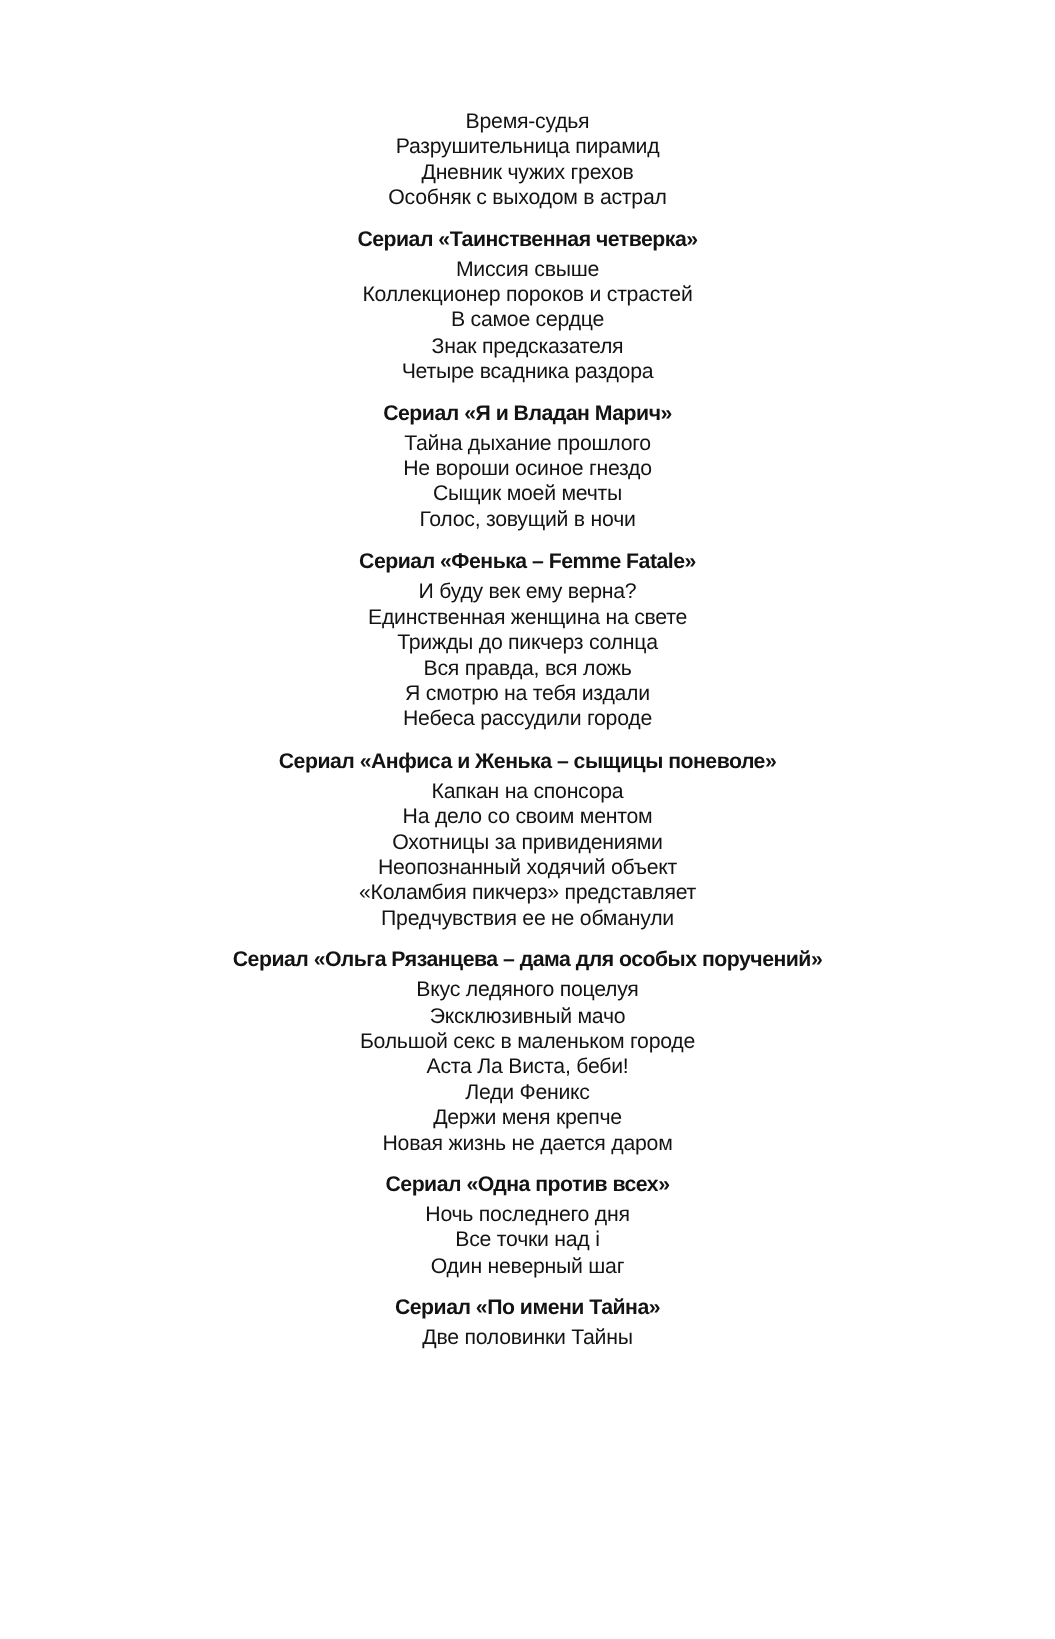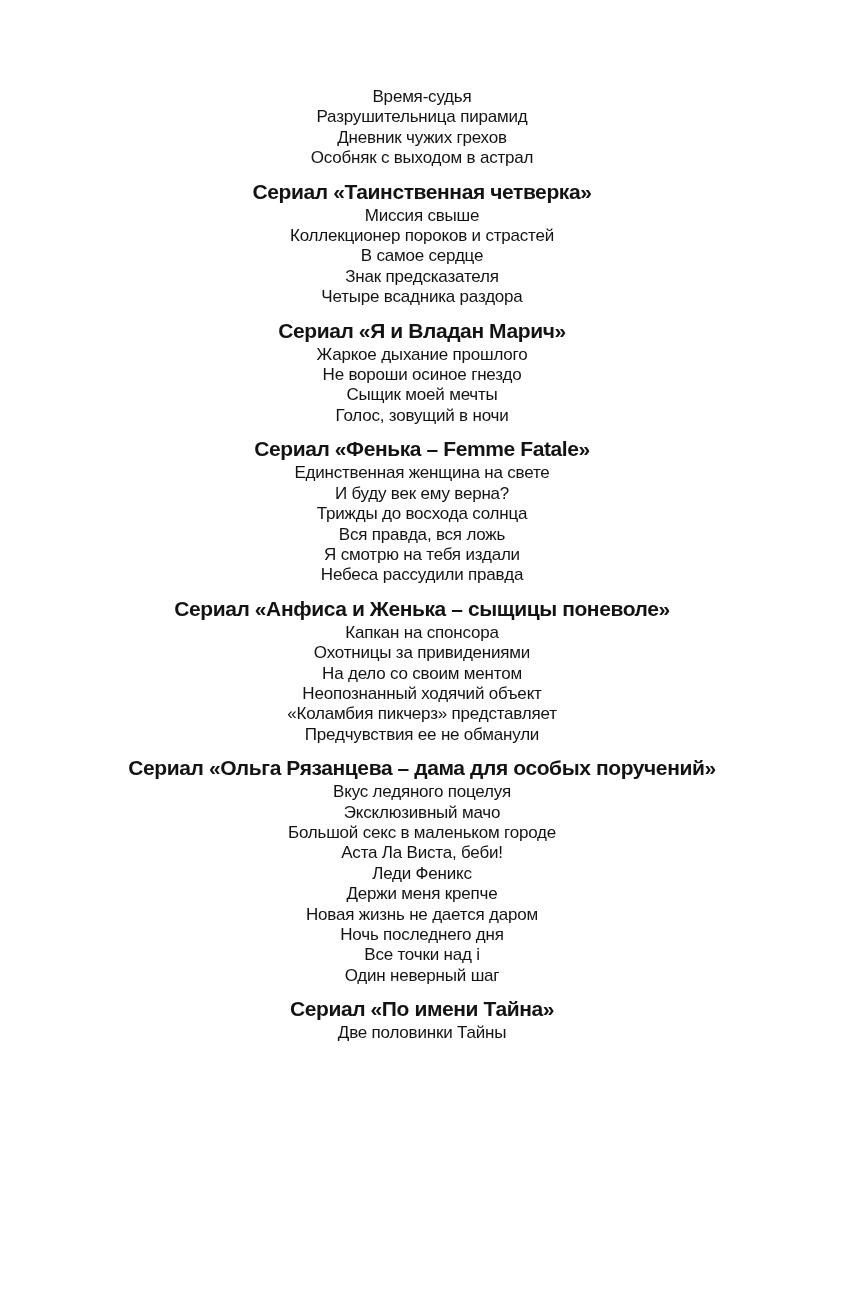--- a/index.html
+++ b/index.html
@@ -20,21 +20,21 @@
     height: 1311px;
     padding-top: 87px;
     text-align: center;
     font-stretch: condensed;
   }
   .series-section {
     margin: 0;
   }
   .series-heading {
     font-weight: bold;
-    font-size: 21px;
+    font-size: 17px;
     line-height: 25px;
     margin: 10px 0 2px 0;
     letter-spacing: -0.4px;
     white-space: nowrap;
   }
   .book-title {
     font-size: 17px;
     line-height: 20.4px;
     letter-spacing: -0.2px;
     white-space: nowrap;
@@ -54,54 +54,55 @@
       <div class="series-section">
         <div class="series-heading">Сериал «Таинственная четверка»</div>
         <div class="book-title">Миссия свыше</div>
         <div class="book-title">Коллекционер пороков и страстей</div>
         <div class="book-title">В самое сердце</div>
         <div class="book-title">Знак предсказателя</div>
         <div class="book-title">Четыре всадника раздора</div>
       </div>
       <div class="series-section">
         <div class="series-heading">Сериал «Я и Владан Марич»</div>
-        <div class="book-title">Жаркое дыхание прошлого</div>
+        <div class="book-title">Тайна дыхание прошлого</div>
         <div class="book-title">Не вороши осиное гнездо</div>
         <div class="book-title">Сыщик моей мечты</div>
         <div class="book-title">Голос, зовущий в ночи</div>
       </div>
       <div class="series-section">
         <div class="series-heading">Сериал «Фенька – Femme Fatale»</div>
+        <div class="book-title">И буду век ему верна?</div>
         <div class="book-title">Единственная женщина на свете</div>
-        <div class="book-title">И буду век ему верна?</div>
-        <div class="book-title">Трижды до восхода солнца</div>
+        <div class="book-title">Трижды до пикчерз солнца</div>
         <div class="book-title">Вся правда, вся ложь</div>
         <div class="book-title">Я смотрю на тебя издали</div>
-        <div class="book-title">Небеса рассудили правда</div>
+        <div class="book-title">Небеса рассудили городе</div>
       </div>
       <div class="series-section">
         <div class="series-heading">Сериал «Анфиса и Женька – сыщицы поневоле»</div>
         <div class="book-title">Капкан на спонсора</div>
+        <div class="book-title">На дело со своим ментом</div>
         <div class="book-title">Охотницы за привидениями</div>
-        <div class="book-title">На дело со своим ментом</div>
         <div class="book-title">Неопознанный ходячий объект</div>
         <div class="book-title">«Коламбия пикчерз» представляет</div>
         <div class="book-title">Предчувствия ее не обманули</div>
       </div>
       <div class="series-section">
         <div class="series-heading">Сериал «Ольга Рязанцева – дама для особых поручений»</div>
         <div class="book-title">Вкус ледяного поцелуя</div>
         <div class="book-title">Эксклюзивный мачо</div>
         <div class="book-title">Большой секс в маленьком городе</div>
         <div class="book-title">Аста Ла Виста, беби!</div>
         <div class="book-title">Леди Феникс</div>
         <div class="book-title">Держи меня крепче</div>
         <div class="book-title">Новая жизнь не дается даром</div>
       </div>
       <div class="series-section">
+        <div class="series-heading">Сериал «Одна против всех»</div>
         <div class="book-title">Ночь последнего дня</div>
         <div class="book-title">Все точки над i</div>
         <div class="book-title">Один неверный шаг</div>
       </div>
       <div class="series-section">
         <div class="series-heading">Сериал «По имени Тайна»</div>
         <div class="book-title">Две половинки Тайны</div>
       </div>
     </div>
 </div>

